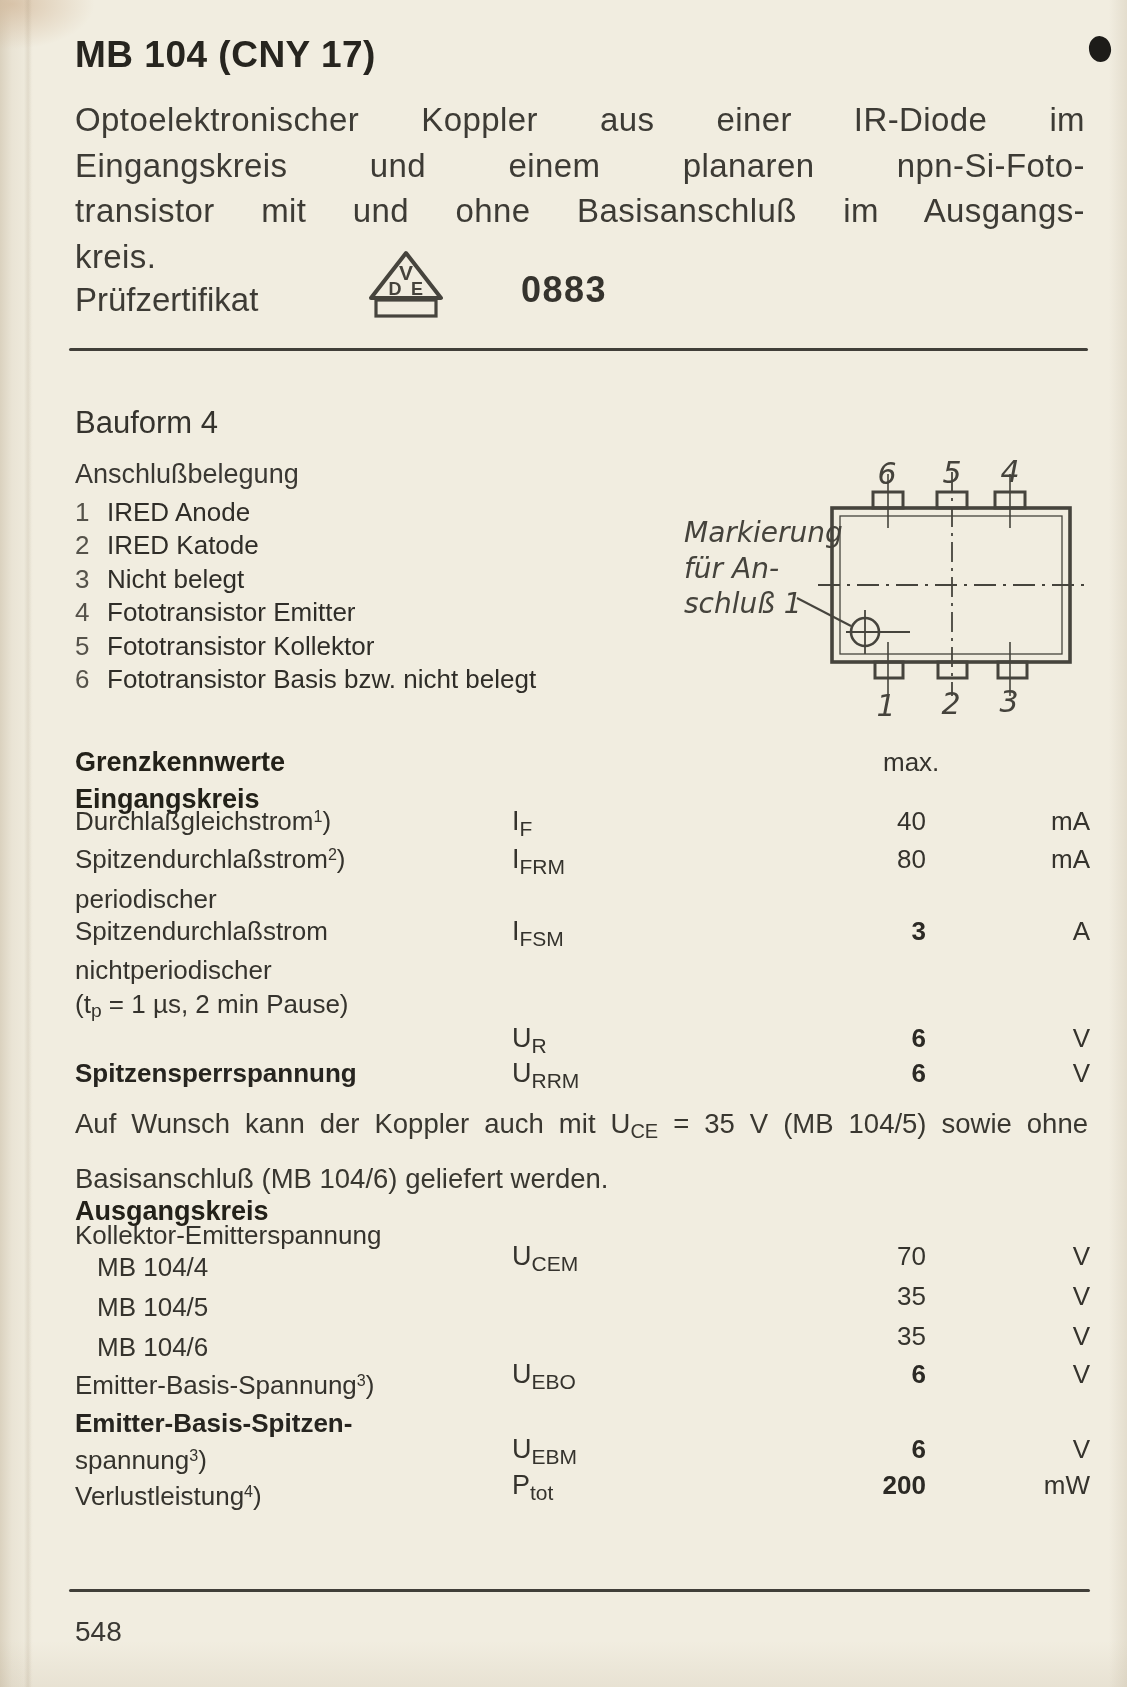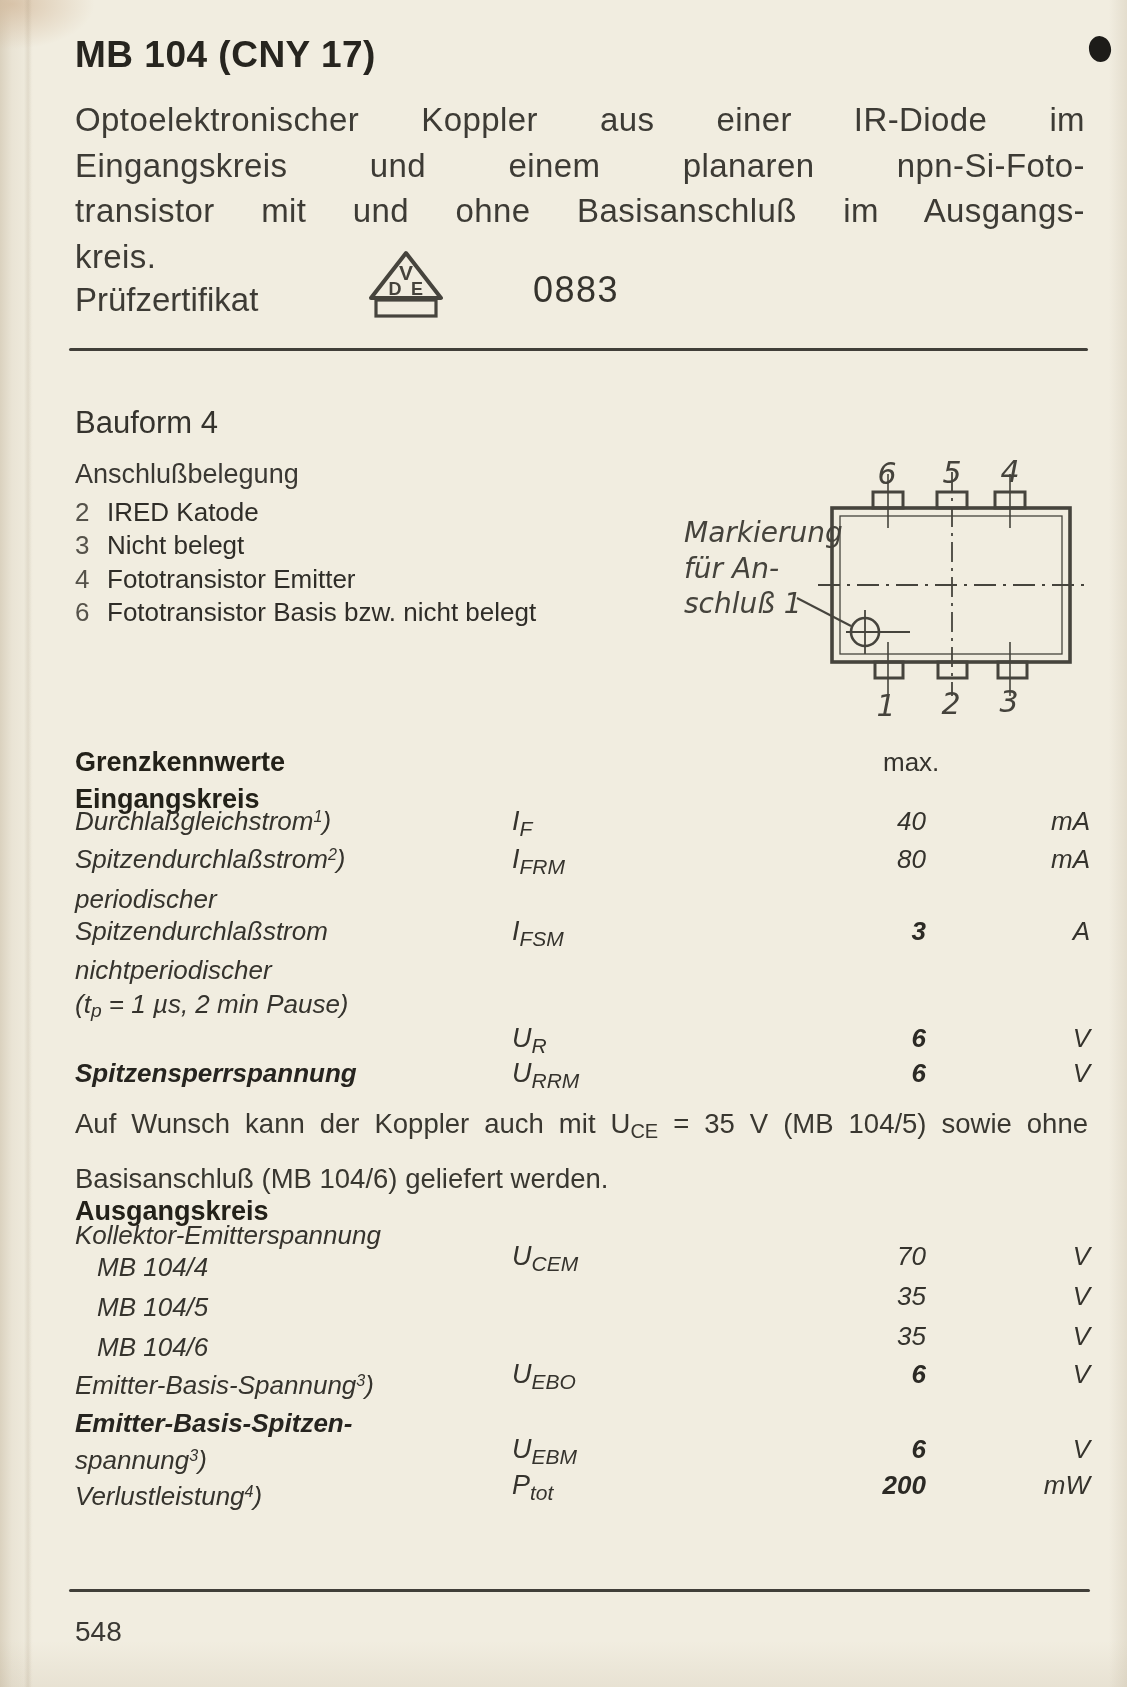--- a/index.html
+++ b/index.html
@@ -29,36 +29,36 @@
   .title{left:75px;top:34px;font-size:37px;font-weight:700;color:#27251f;letter-spacing:.5px;}
   .corner-dot{left:1089px;top:36px;width:22px;height:26px;border-radius:50%;
     background:#1d1c19;transform:rotate(-10deg);}
 
   .intro{left:75px;top:97px;width:1010px;font-size:33px;line-height:45.5px;
     color:#3d3b35;letter-spacing:.4px;}
   .intro .jline{text-align:justify;text-align-last:justify;}
 
   .cert-label{left:75px;top:281px;font-size:33px;color:#3d3b35;}
   .vde-logo{left:360px;top:247px;}
-  .cert-number{left:533px;top:269px;font-size:36px;letter-spacing:1.5px;color:#35332d;}
+  .cert-number{left:521px;top:269px;font-size:36px;letter-spacing:1.5px;color:#35332d;font-weight:bold;}
 
   .rule{height:3px;background:#413f39;border-radius:2px;}
   .rule-top{left:69px;top:348px;width:1019px;}
   .rule-bottom{left:69px;top:1589px;width:1021px;}
 
   .bauform{left:75px;top:405px;font-size:31px;color:#35332d;}
   .pinout-heading{left:75px;top:459px;font-size:27px;color:#3a3833;}
 
   .pinlist{left:75px;top:496px;font-size:26px;line-height:33.4px;color:#2f2d28;}
   .pinlist .pin{white-space:nowrap;}
   .pinlist .pnum{display:inline-block;width:32px;color:#55524a;}
 
   .diagram{left:620px;top:450px;}
 
-  .trow{position:absolute;left:75px;width:1015px;height:38px;font-size:26px;color:#35332d;font-style:italic;}
+  .trow{position:absolute;left:75px;width:1015px;height:38px;font-size:26px;color:#35332d;}
   .trow .c-label{position:absolute;left:0;white-space:nowrap;}
   .trow .c-sym{position:absolute;left:437px;font-size:27px;white-space:nowrap;}
   .trow .c-sym sub{font-size:21px;vertical-align:-6px;}
   .trow .c-val{position:absolute;right:164px;width:140px;text-align:right;}
   .trow .c-unit{position:absolute;right:0;width:110px;text-align:right;}
   .trow.indent .c-label{left:22px;}
   .trow.raise .c-sym,.trow.raise .c-val,.trow.raise .c-unit{transform:translateY(-11px);}
   .b{font-weight:700;color:#26241f;}
   .vb{font-weight:700;color:#2c2a25;}
   .theading{position:absolute;left:75px;font-size:27px;font-weight:700;color:#232119;white-space:nowrap;margin-top:10px;}
@@ -99,23 +99,25 @@
   </svg>
 
   <div class="abs cert-number">0883</div>
 
   <div class="abs rule rule-top"></div>
 
   <div class="abs bauform">Bauform 4</div>
   <div class="abs pinout-heading">Anschlußbelegung</div>
 
   <div class="abs pinlist">
+    <div class="pin"><span class="pnum">1</span><span>IRED Anode</span></div>
     <div class="pin"><span class="pnum">2</span><span>IRED Katode</span></div>
     <div class="pin"><span class="pnum">3</span><span>Nicht belegt</span></div>
     <div class="pin"><span class="pnum">4</span><span>Fototransistor Emitter</span></div>
+    <div class="pin"><span class="pnum">5</span><span>Fototransistor Kollektor</span></div>
     <div class="pin"><span class="pnum">6</span><span>Fototransistor Basis bzw. nicht belegt</span></div>
   </div>
 
   <svg class="abs diagram" width="470" height="272" viewBox="0 0 470 272">
 
     <rect class="ink" x="212" y="58" width="238" height="154" stroke-width="3.6"></rect>
     <rect class="ink" x="220" y="66" width="222" height="138" stroke-width="1.3"></rect>
 
     <rect class="ink" x="253" y="42" width="30" height="16" stroke-width="3"></rect>
     <rect class="ink" x="317" y="42" width="30" height="16" stroke-width="3"></rect>

